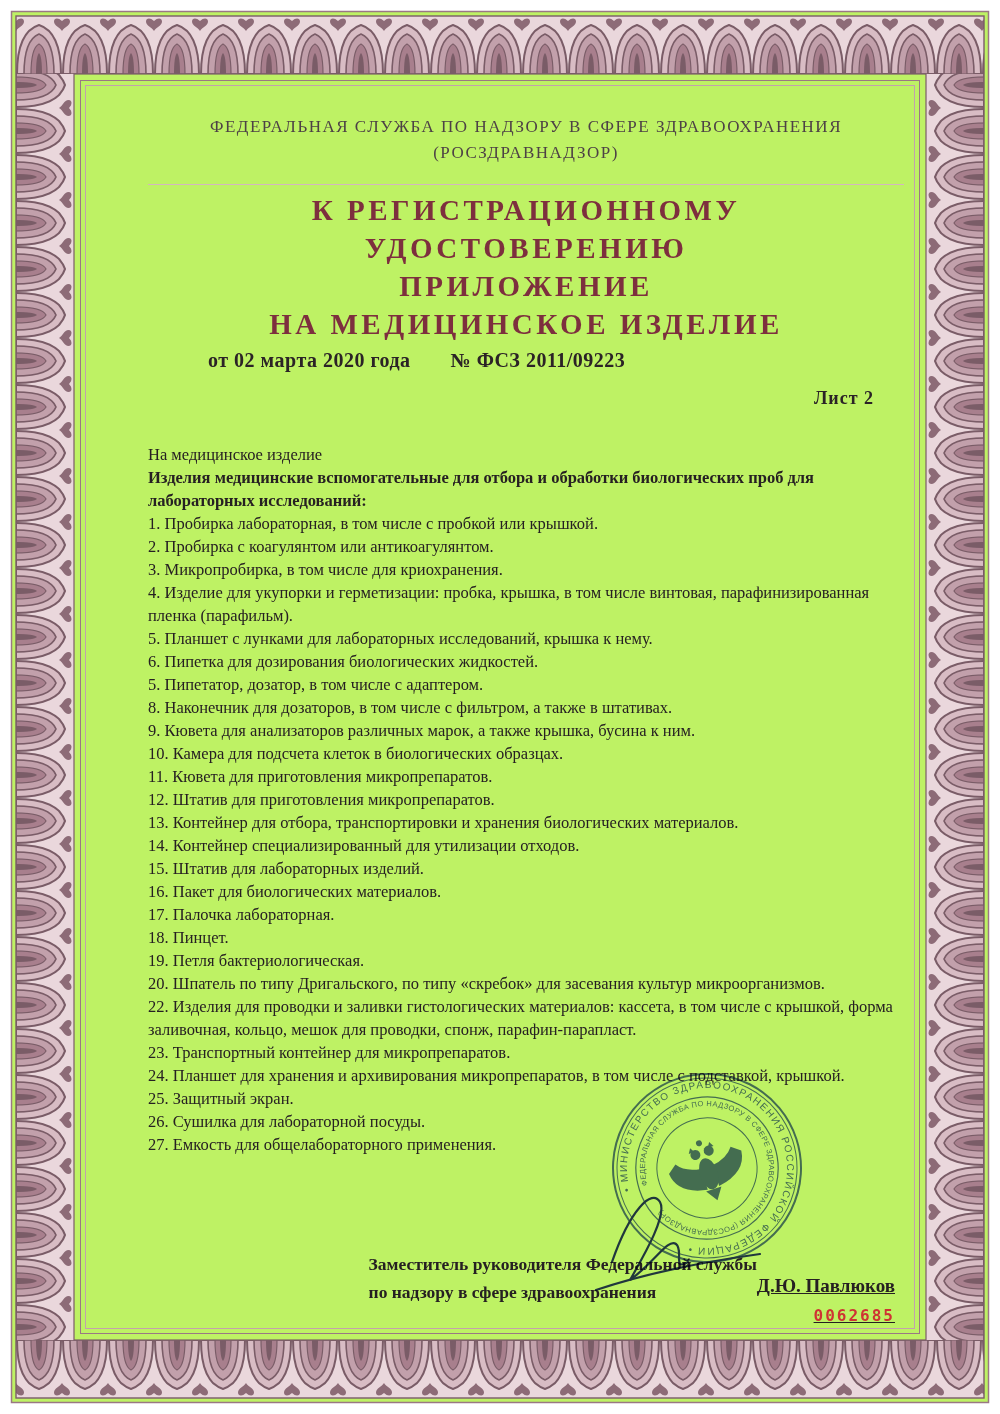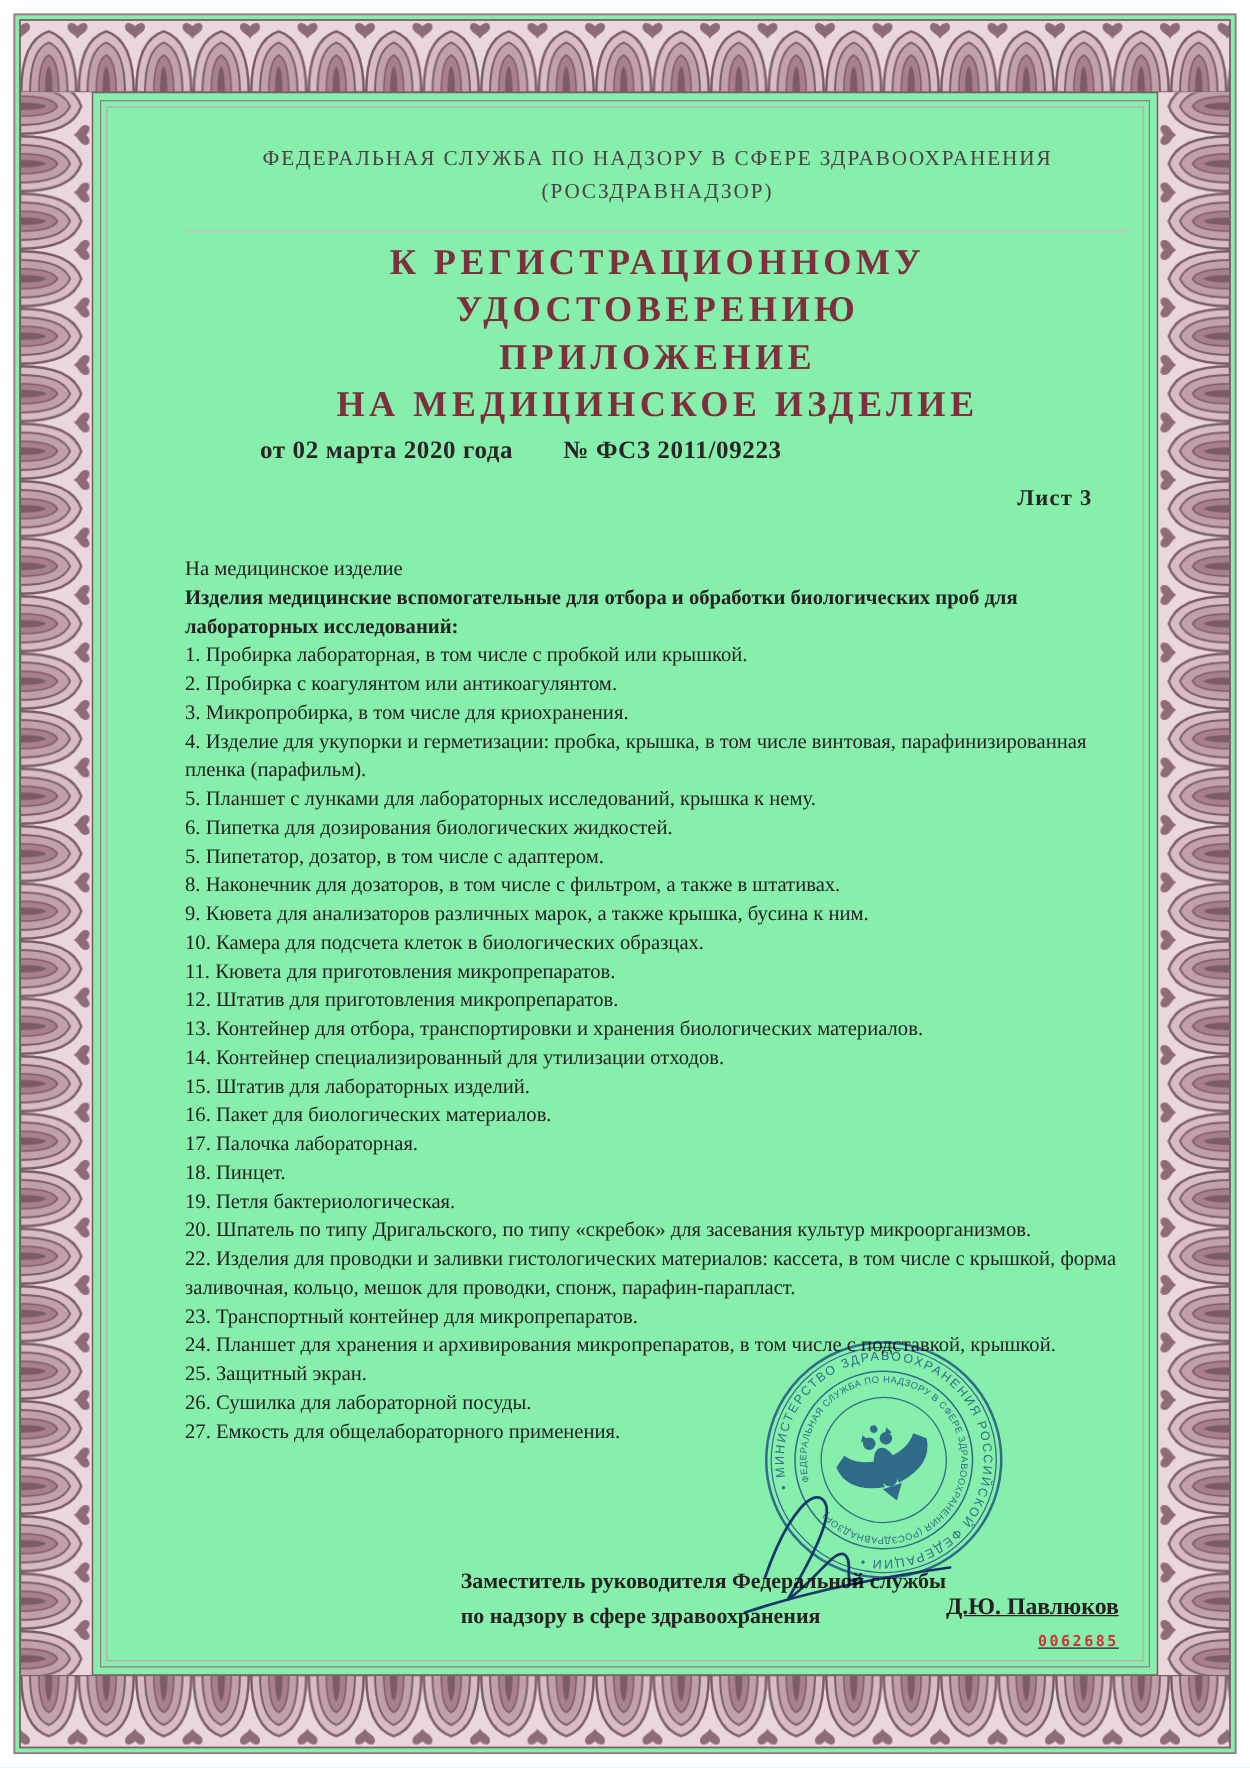--- a/index.html
+++ b/index.html
@@ -1,19 +1,19 @@
 <!DOCTYPE html>
 <html lang="ru"><head>
 <meta charset="utf-8">
 <style>
   html,body{margin:0;padding:0;background:#ffffff;}
   .page{
     position:relative;
     width:1000px;height:1414px;
-    background:#86efac;
+    background:#bef264;
     box-shadow: inset 0 0 0 11px #ffffff;
     font-family:"Liberation Serif", serif;
     color:#262022;
     overflow:hidden;
   }
   svg.frame, svg.overlay{position:absolute;left:0;top:0;pointer-events:none;}
   svg.overlay{mix-blend-mode:multiply;z-index:5;}
   .content{
     position:absolute;left:86px;top:86px;right:86px;bottom:86px;
     padding:28px 10px 0 62px;
@@ -56,21 +56,21 @@
   .signer-title{
     font-weight:700;font-size:17.5px;line-height:28px;color:#262022;
   }
   .signer-right{text-align:right;text-decoration:underline;}
   .signer-name{
     font-weight:700;font-size:19px;line-height:24px;margin-top:24px;color:#262022;
   }
   .serial{
     margin-top:8px;
     font-family:"DejaVu Sans Mono", monospace;
-    font-size:12px;letter-spacing:2px;color:#cf3333;font-weight:700;
+    font-size:16px;letter-spacing:2px;color:#cf3333;font-weight:700;
   }
   .stamp-text{fill:#4560c4;font-family:"Liberation Sans", sans-serif;}
 </style>
 </head>
 <body>
 
 <div class="page">
 
   <svg class="frame" width="1000" height="1414" viewBox="0 0 1000 1414" xmlns="http://www.w3.org/2000/svg" xmlns:xlink="http://www.w3.org/1999/xlink">
     <defs>
@@ -118,21 +118,21 @@
       <div>К РЕГИСТРАЦИОННОМУ УДОСТОВЕРЕНИЮ</div>
       <div>ПРИЛОЖЕНИЕ</div>
       <div>НА МЕДИЦИНСКОЕ ИЗДЕЛИЕ</div>
     </div>
 
     <div class="meta-row">
       <span class="date">от  02 марта 2020 года</span>
       <span class="number">№  ФСЗ 2011/09223</span>
     </div>
 
-    <div class="sheet">Лист  3</div>
+    <div class="sheet">Лист  2</div>
 
     <div class="body">
       <p class="intro">На медицинское изделие</p>
       <p class="subject">Изделия медицинские вспомогательные для отбора и обработки биологических проб для лабораторных исследований:</p>
       <div class="items">
           <p>1. Пробирка лабораторная, в том числе с пробкой или крышкой.</p>
           <p>2. Пробирка с коагулянтом или антикоагулянтом.</p>
           <p>3. Микропробирка, в том числе для криохранения.</p>
           <p>4. Изделие для укупорки и герметизации: пробка, крышка, в том числе винтовая, парафинизированная пленка (парафильм).</p>
           <p>5. Планшет с лунками для лабораторных исследований, крышка к нему.</p>

